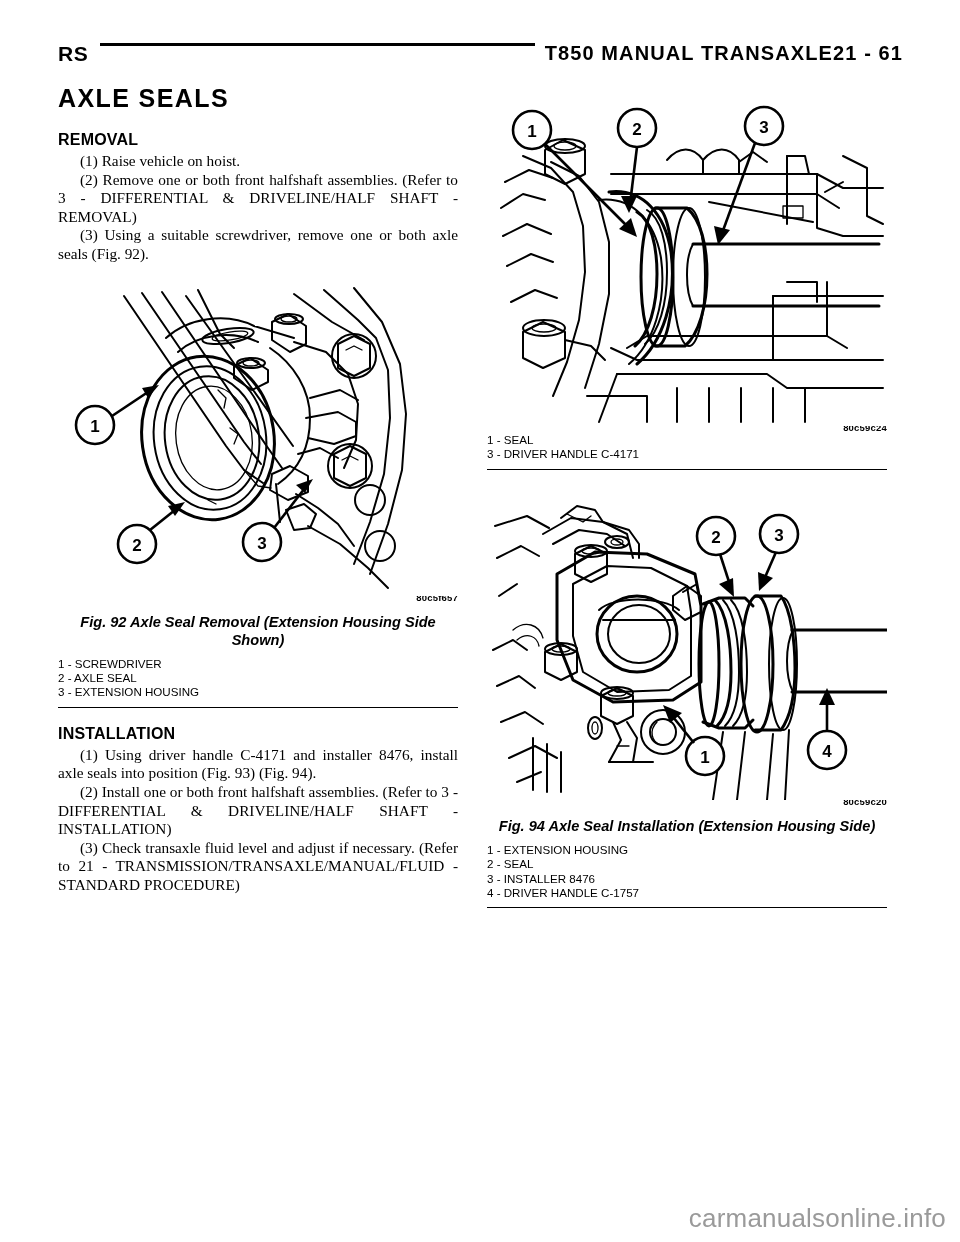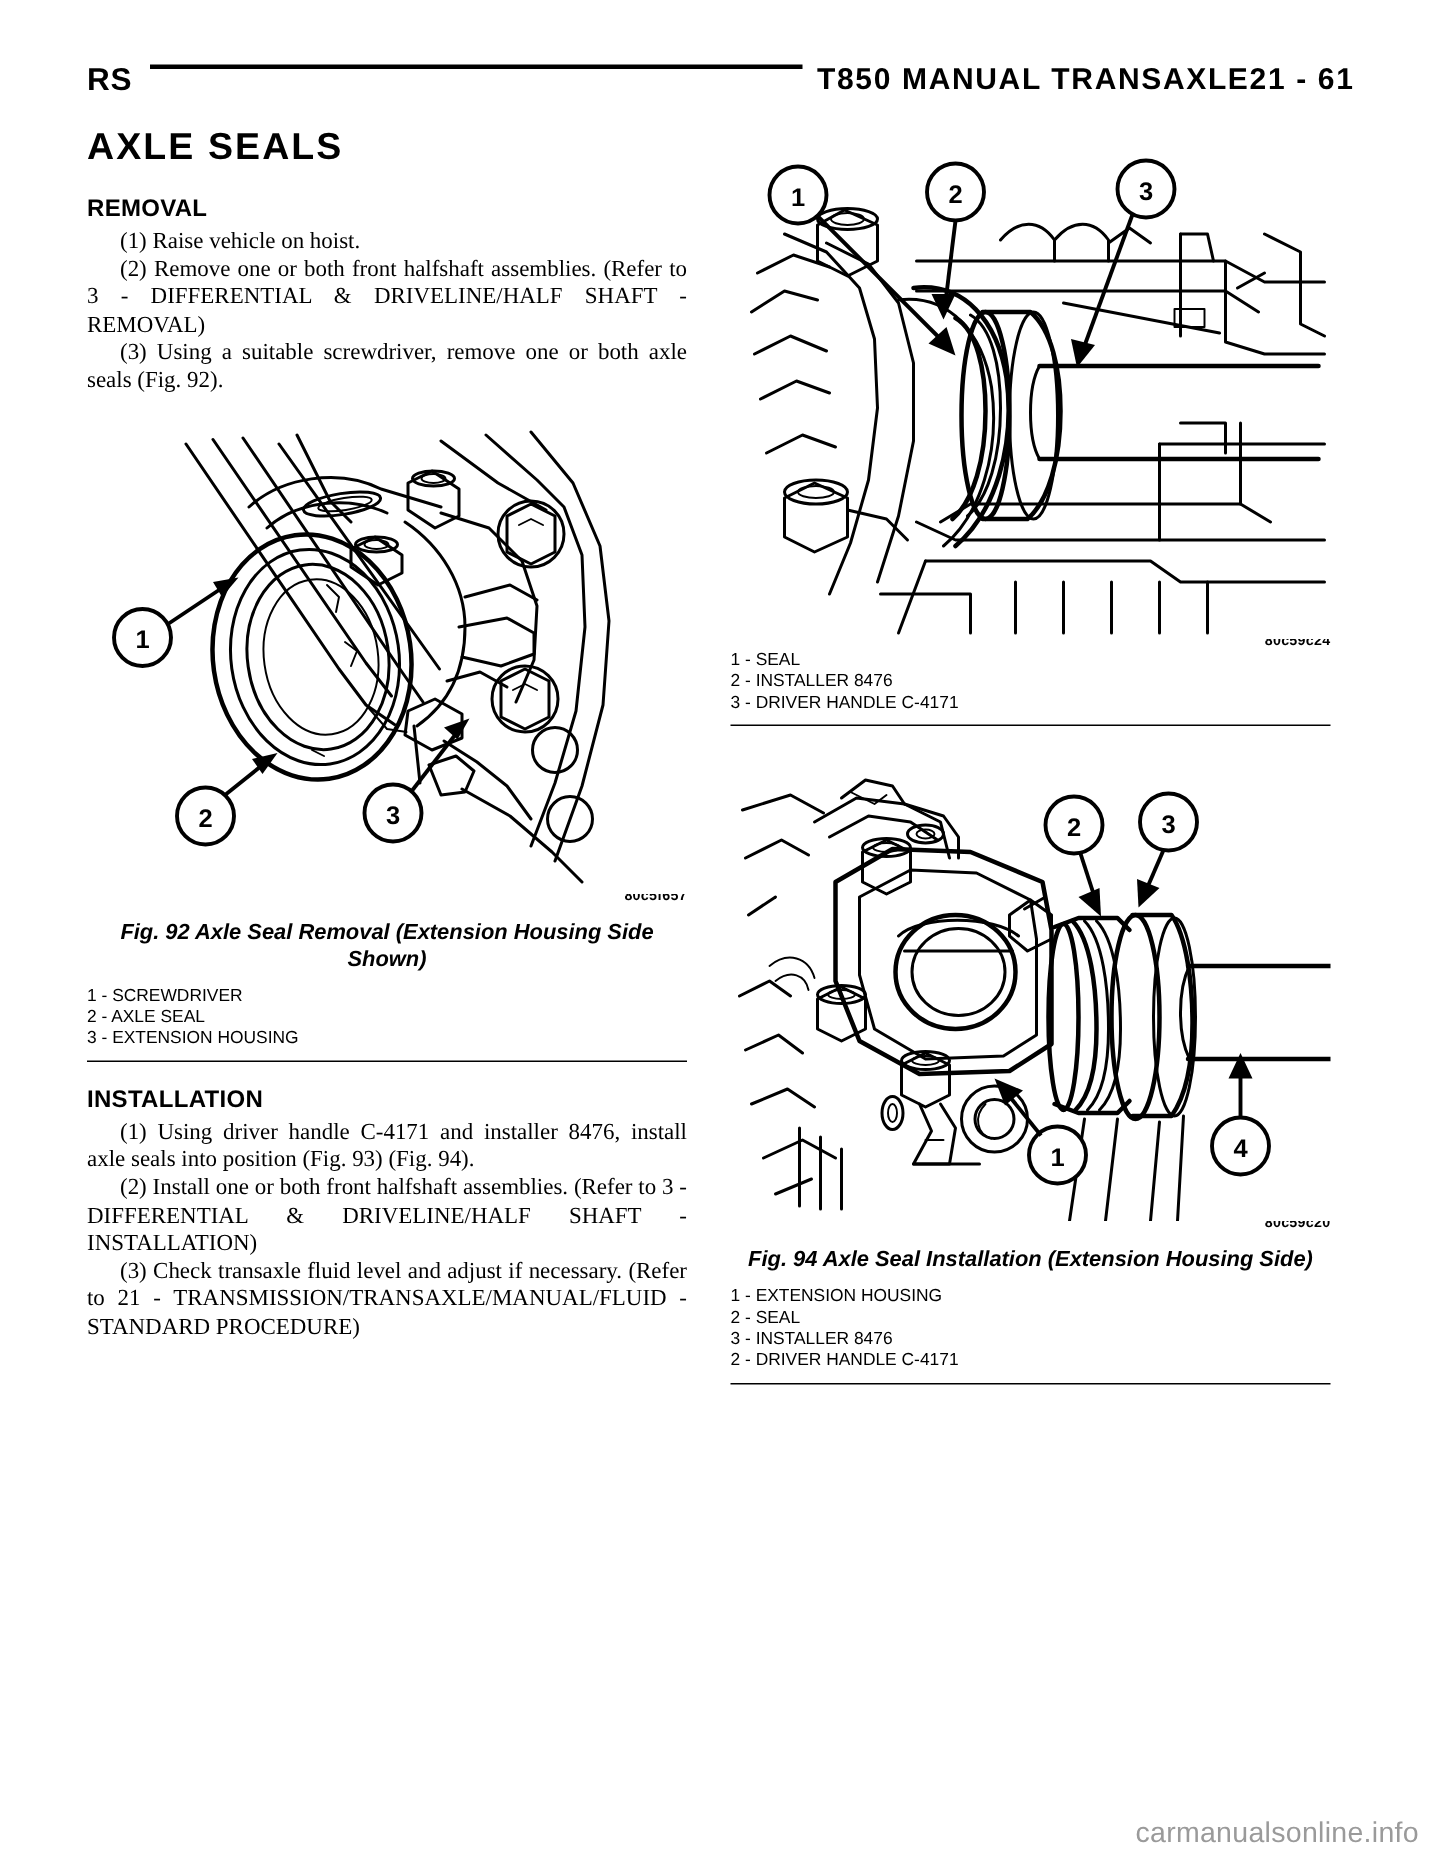--- a/index.html
+++ b/index.html
@@ -125,21 +125,21 @@
     height: 0;
   }
   .gap-after-rule { height: 17px; }
 
   
   #watermark {
     position: absolute;
     right: 14px;
     bottom: 8px;
     font-family: "Liberation Sans", sans-serif;
-    font-size: 19px;
+    font-size: 26px;
     color: #9a9a9a;
     letter-spacing: 0.2px;
   }
 
   
   .ln { fill: none; stroke: #000; stroke-width: 2; stroke-linejoin: round; stroke-linecap: round; }
   .ln-thin { fill: none; stroke: #000; stroke-width: 1.3; stroke-linejoin: round; stroke-linecap: round; }
   .ln-thick { fill: none; stroke: #000; stroke-width: 3; stroke-linejoin: round; stroke-linecap: round; }
   .balloon { fill: #fff; stroke: #000; stroke-width: 2.6; }
   .balloon-txt {
@@ -335,21 +335,20 @@
 
         <circle class="balloon" cx="277" cy="30" r="19"></circle>
         <text class="balloon-txt" x="277" y="37">3</text>
         <line class="lead" x1="268" y1="47" x2="234" y2="140"></line>
         <polygon class="arrowhead" points="231,149 243,134 227,130"></polygon>
       </svg>
     </div>
     <div class="art-code">80c59c24</div>
     <ul class="legend">
       <li>1 - SEAL</li>
-      <li>2 - INSTALLER 8476</li>
       <li>3 - DRIVER HANDLE C-4171</li>
     </ul>
     <hr class="rule">
     <div class="gap-after-rule" style="height:30px"></div>
   </div>
 
   <div class="figure-block" style="margin-top:0">
     <div class="figure-art" style="height:300px">
       <svg viewBox="0 0 400 300" preserveAspectRatio="xMidYMid meet">
 
@@ -443,19 +442,19 @@
         <line class="lead" x1="340" y1="231" x2="340" y2="198"></line>
         <polygon class="arrowhead" points="340,188 332,205 348,205"></polygon>
       </svg>
     </div>
     <div class="art-code">80c59c20</div>
     <div class="fig-caption">Fig. 94 Axle Seal Installation (Extension Housing Side)</div>
     <ul class="legend">
       <li>1 - EXTENSION HOUSING</li>
       <li>2 - SEAL</li>
       <li>3 - INSTALLER 8476</li>
-      <li>2 - DRIVER HANDLE C-4171</li>
+      <li>4 - DRIVER HANDLE C-1757</li>
     </ul>
     <hr class="rule">
   </div>
 </div>
 
 <div id="watermark">carmanualsonline.info</div>
 
 </body></html>

